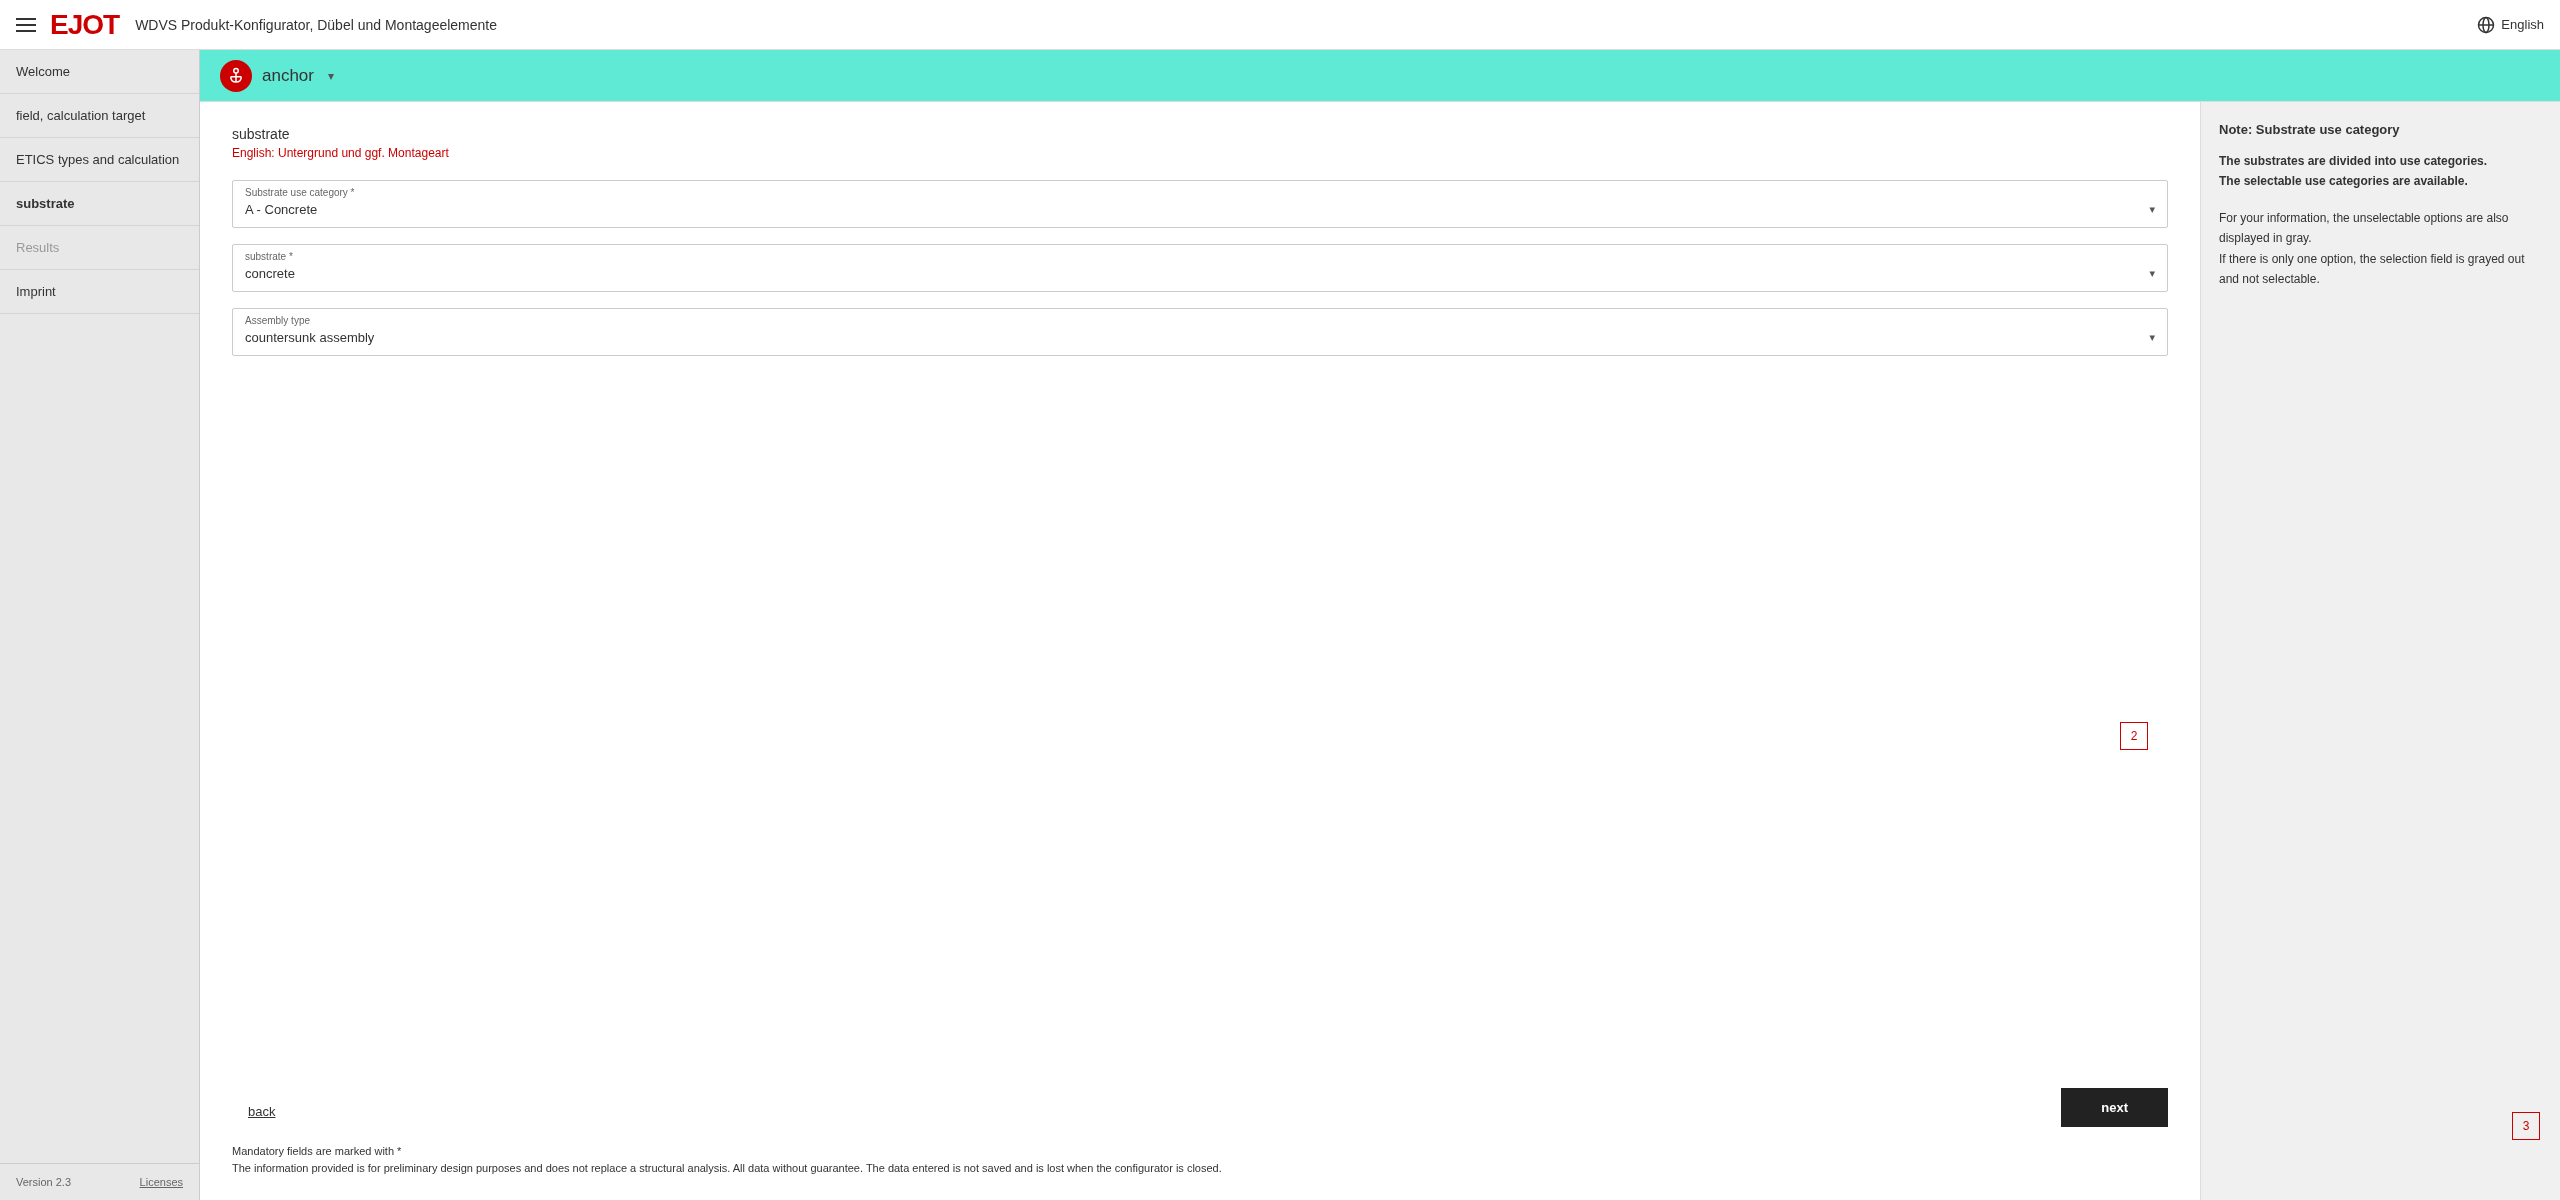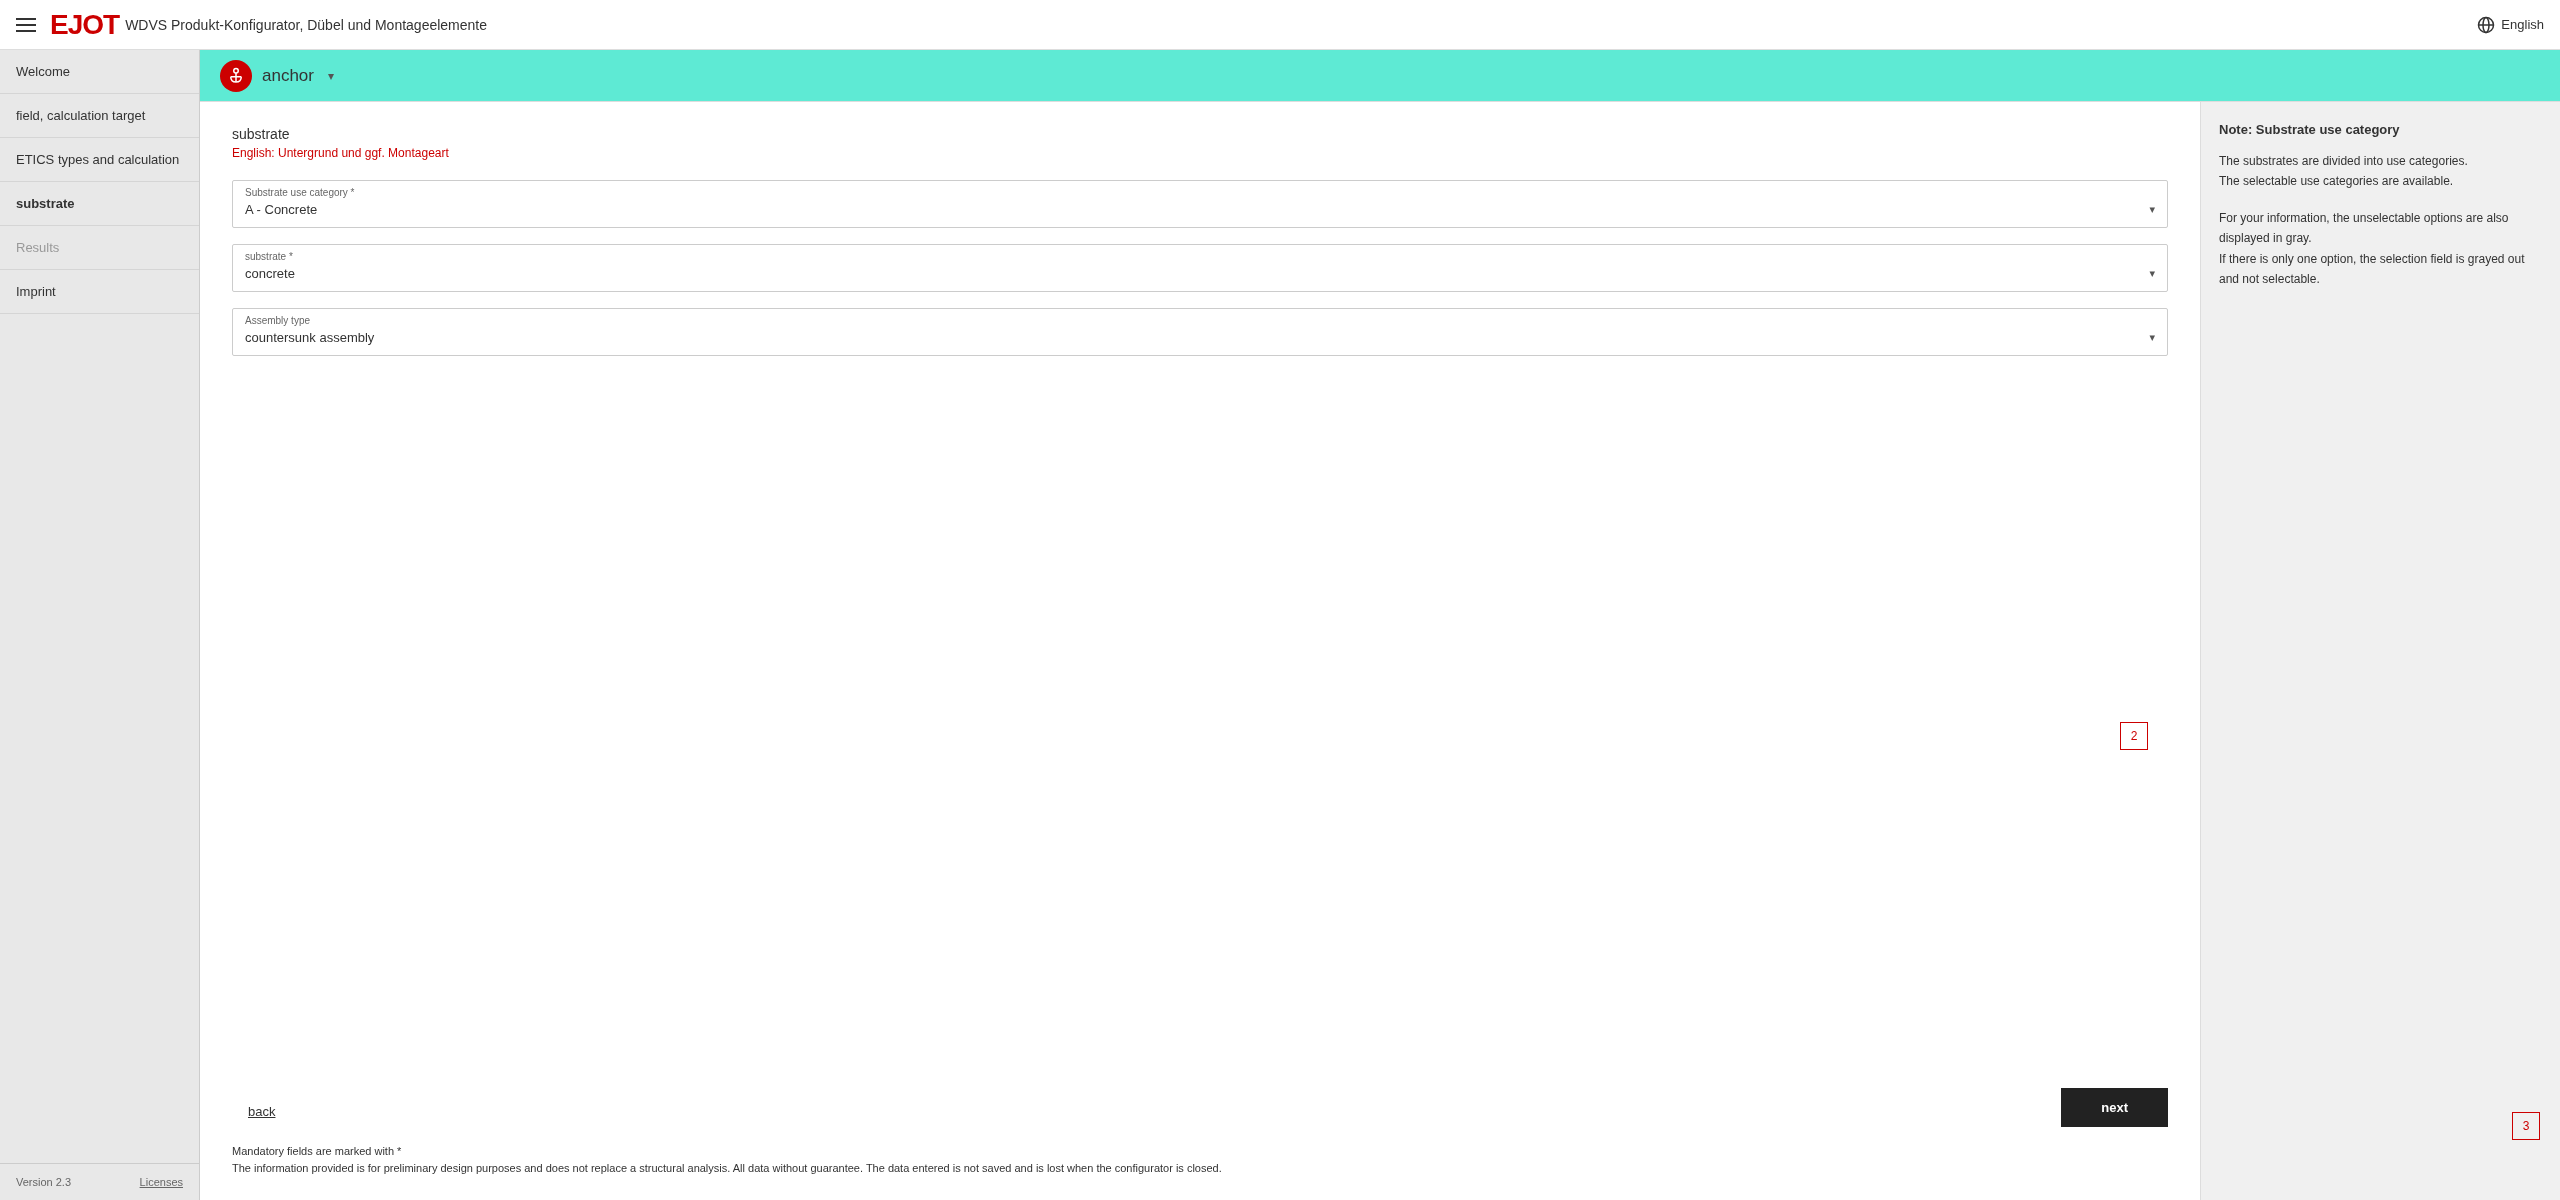--- a/index.html
+++ b/index.html
@@ -18,21 +18,21 @@
     }
     .header-menu-icon {
       margin-right: 14px;
       cursor: pointer;
       display: flex; flex-direction: column; gap: 4px;
     }
     .header-menu-icon span {
       display: block; width: 20px; height: 2px; background: #333;
     }
     .header-logo {
-      margin-right: 6px;
+      margin-right: 16px;
     }
     .logo-text {
       font-size: 28px;
       font-weight: 900;
       color: #cc0000;
       letter-spacing: -1px;
     }
     .header-title {
       font-size: 14px;
       color: #333;
@@ -368,21 +368,21 @@
         <div class="mandatory-note">
           <div>Mandatory fields are marked with *</div>
           <div>The information provided is for preliminary design purposes and does not replace a structural analysis. All data without guarantee. The data entered is not saved and is lost when the configurator is closed.</div>
         </div>
 
       </div>
 
       <div class="right-panel" style="position:relative;">
         <div class="right-panel-title">Note: Substrate use category</div>
         <div class="right-panel-body">
-          <p style="margin-bottom:16px; white-space: pre-line;">The substrates are divided into use categories.
+          <p style="margin-bottom:16px; white-space: pre-line; font-weight: bold;">The substrates are divided into use categories.
 The selectable use categories are available.</p>
           <p style="white-space: pre-line;">For your information, the unselectable options are also displayed in gray.
 If there is only one option, the selection field is grayed out and not selectable.</p>
         </div>
 
         <div class="region-marker" style="position:absolute; bottom: 60px; right: 20px;">3</div>
       </div>
 
     </div>
   </div>

